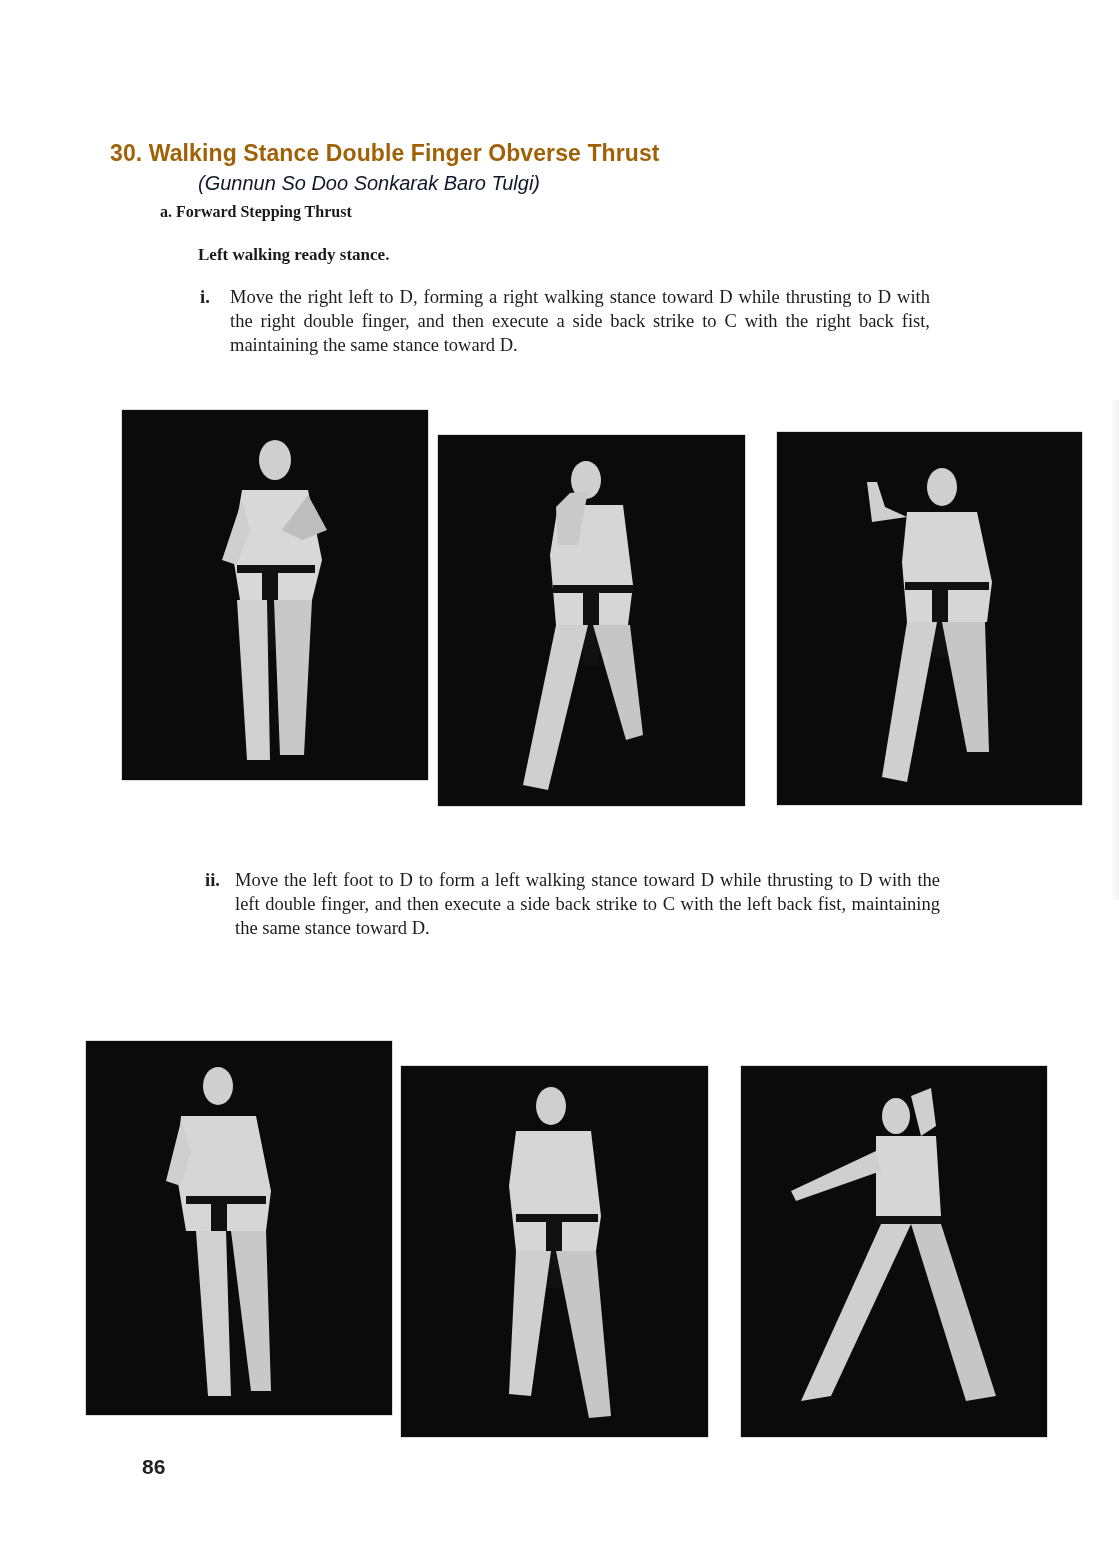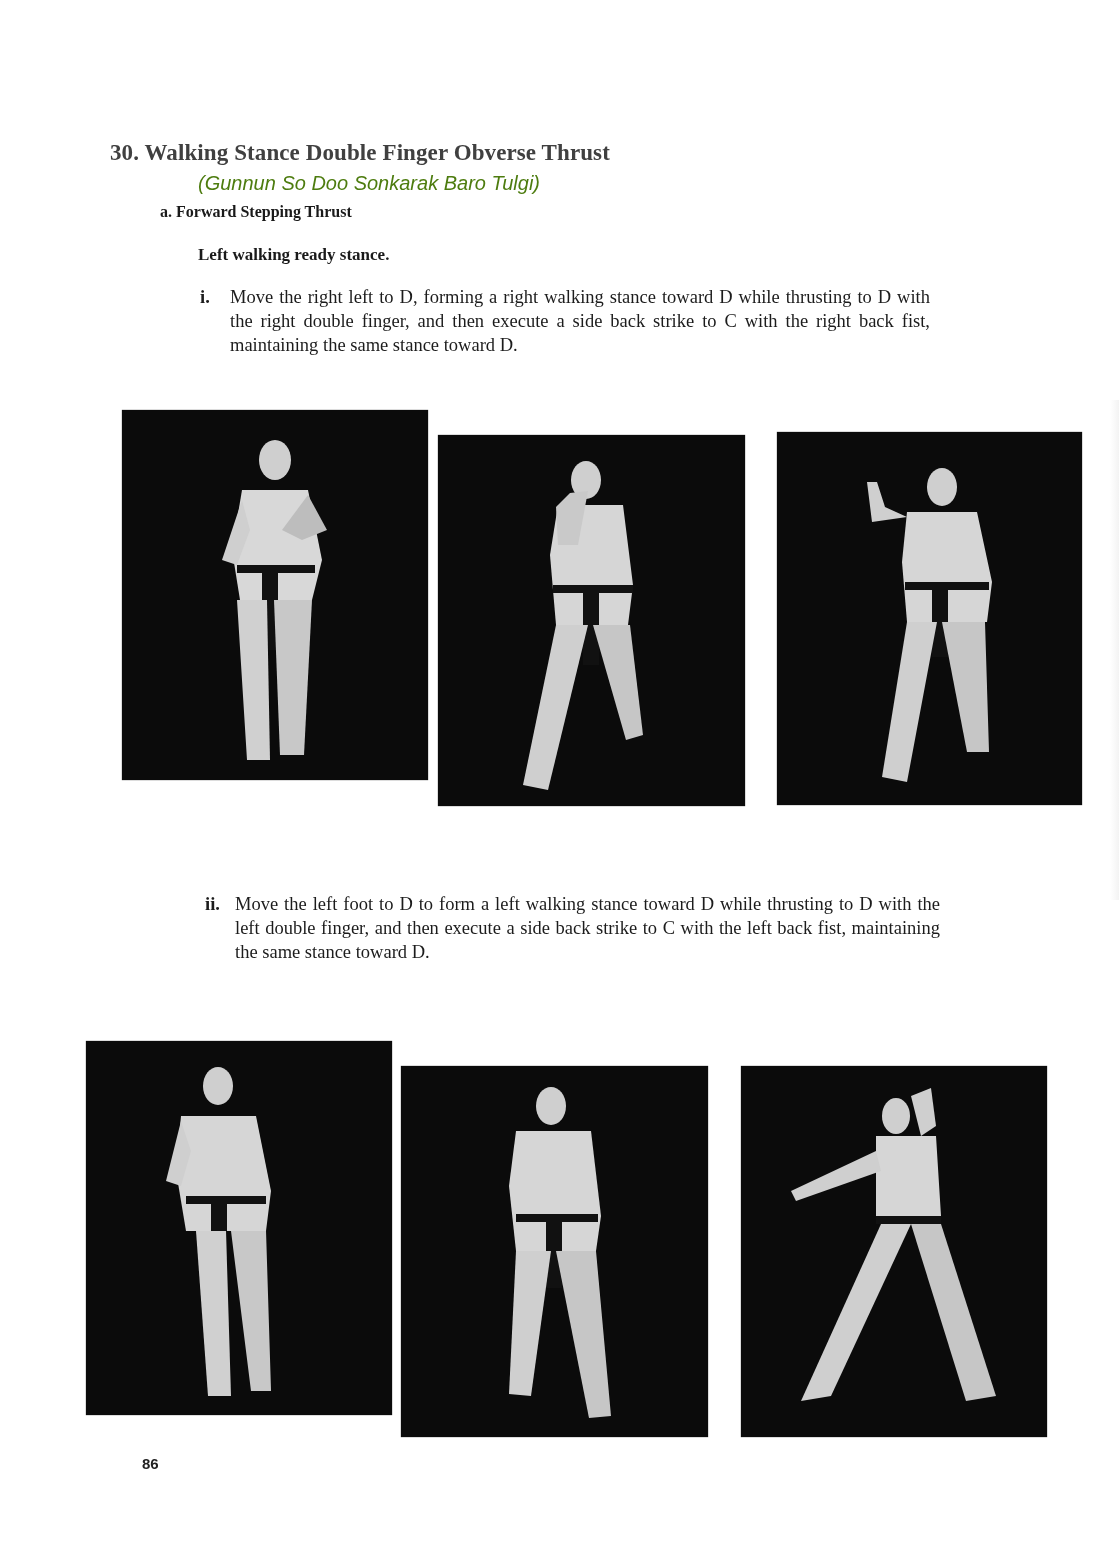--- a/index.html
+++ b/index.html
@@ -1,30 +1,30 @@
 <!DOCTYPE html>
 <html><head>
 <meta charset="utf-8">
 <style>
   html, body { margin:0; padding:0; background:#fff; }
   body { width:1119px; height:1548px; position:relative; overflow:hidden; color:#1a1a1a; }
   .abs { position:absolute; }
-  .title { left:110px; top:140px; font-family:Liberation Serif, serif; font-weight:bold; font-size:23px; color:#404040; letter-spacing:0.1px; white-space:nowrap; }
-  .subtitle { left:198px; top:172px; font-family:"Liberation Sans", sans-serif; font-style:italic; font-size:20px; color:#4d7c0f; white-space:nowrap; }
+  .title { left:110px; top:140px; font-family:Liberation Sans, sans-serif; font-weight:bold; font-size:23px; color:#a16207; letter-spacing:0.1px; white-space:nowrap; }
+  .subtitle { left:198px; top:172px; font-family:"Liberation Sans", sans-serif; font-style:italic; font-size:20px; color:#0f172a; white-space:nowrap; }
   .sec-a { left:160px; top:203px; font-family:"Liberation Serif", serif; font-weight:bold; font-size:16px; white-space:nowrap; }
   .ready { left:198px; top:245px; font-family:"Liberation Serif", serif; font-weight:bold; font-size:17px; white-space:nowrap;text-align:center; }
   .step { font-family:"Liberation Serif", serif; font-size:18.5px; line-height:24px; color:#1c1c1c; }
   .step .marker { position:absolute; left:0; font-weight:bold; }
   .step .txt { display:block; padding-left:30px; text-align:justify; }
   .step-i { left:200px; top:285px; width:730px; }
-  .step-ii { left:205px; top:892px; width:735px; }
+  .step-ii { left:205px; top:868px; width:735px; }
   .photo { background:#0b0b0b; box-shadow:0 0 1px #333; overflow:hidden; }
   .photo svg { width:100%; height:100%; display:block; }
   .caption { left:850px; top:1040px; font-family:"Liberation Serif", serif; font-weight:bold; font-size:17px; white-space:nowrap;margin-top:24px; }
-  .pageno { left:142px; top:1455px; font-family:"Liberation Sans", sans-serif; font-weight:bold; font-size:15px; color:#222; }
+  .pageno { left:142px; top:1455px; font-family:"Liberation Sans", sans-serif; font-weight:bold; font-size:21px; color:#222; }
   .edge { left:1110px; top:400px; width:9px; height:500px; background:linear-gradient(to right,#fff,#f3f3f3); }
 </style>
 </head>
 <body>
 
 <div class="abs title">30. Walking Stance Double Finger Obverse Thrust</div>
 <div class="abs subtitle">(Gunnun So Doo Sonkarak Baro Tulgi)</div>
 <div class="abs sec-a">a. Forward Stepping Thrust</div>
 <div class="abs ready">Left walking ready stance.</div>
 

